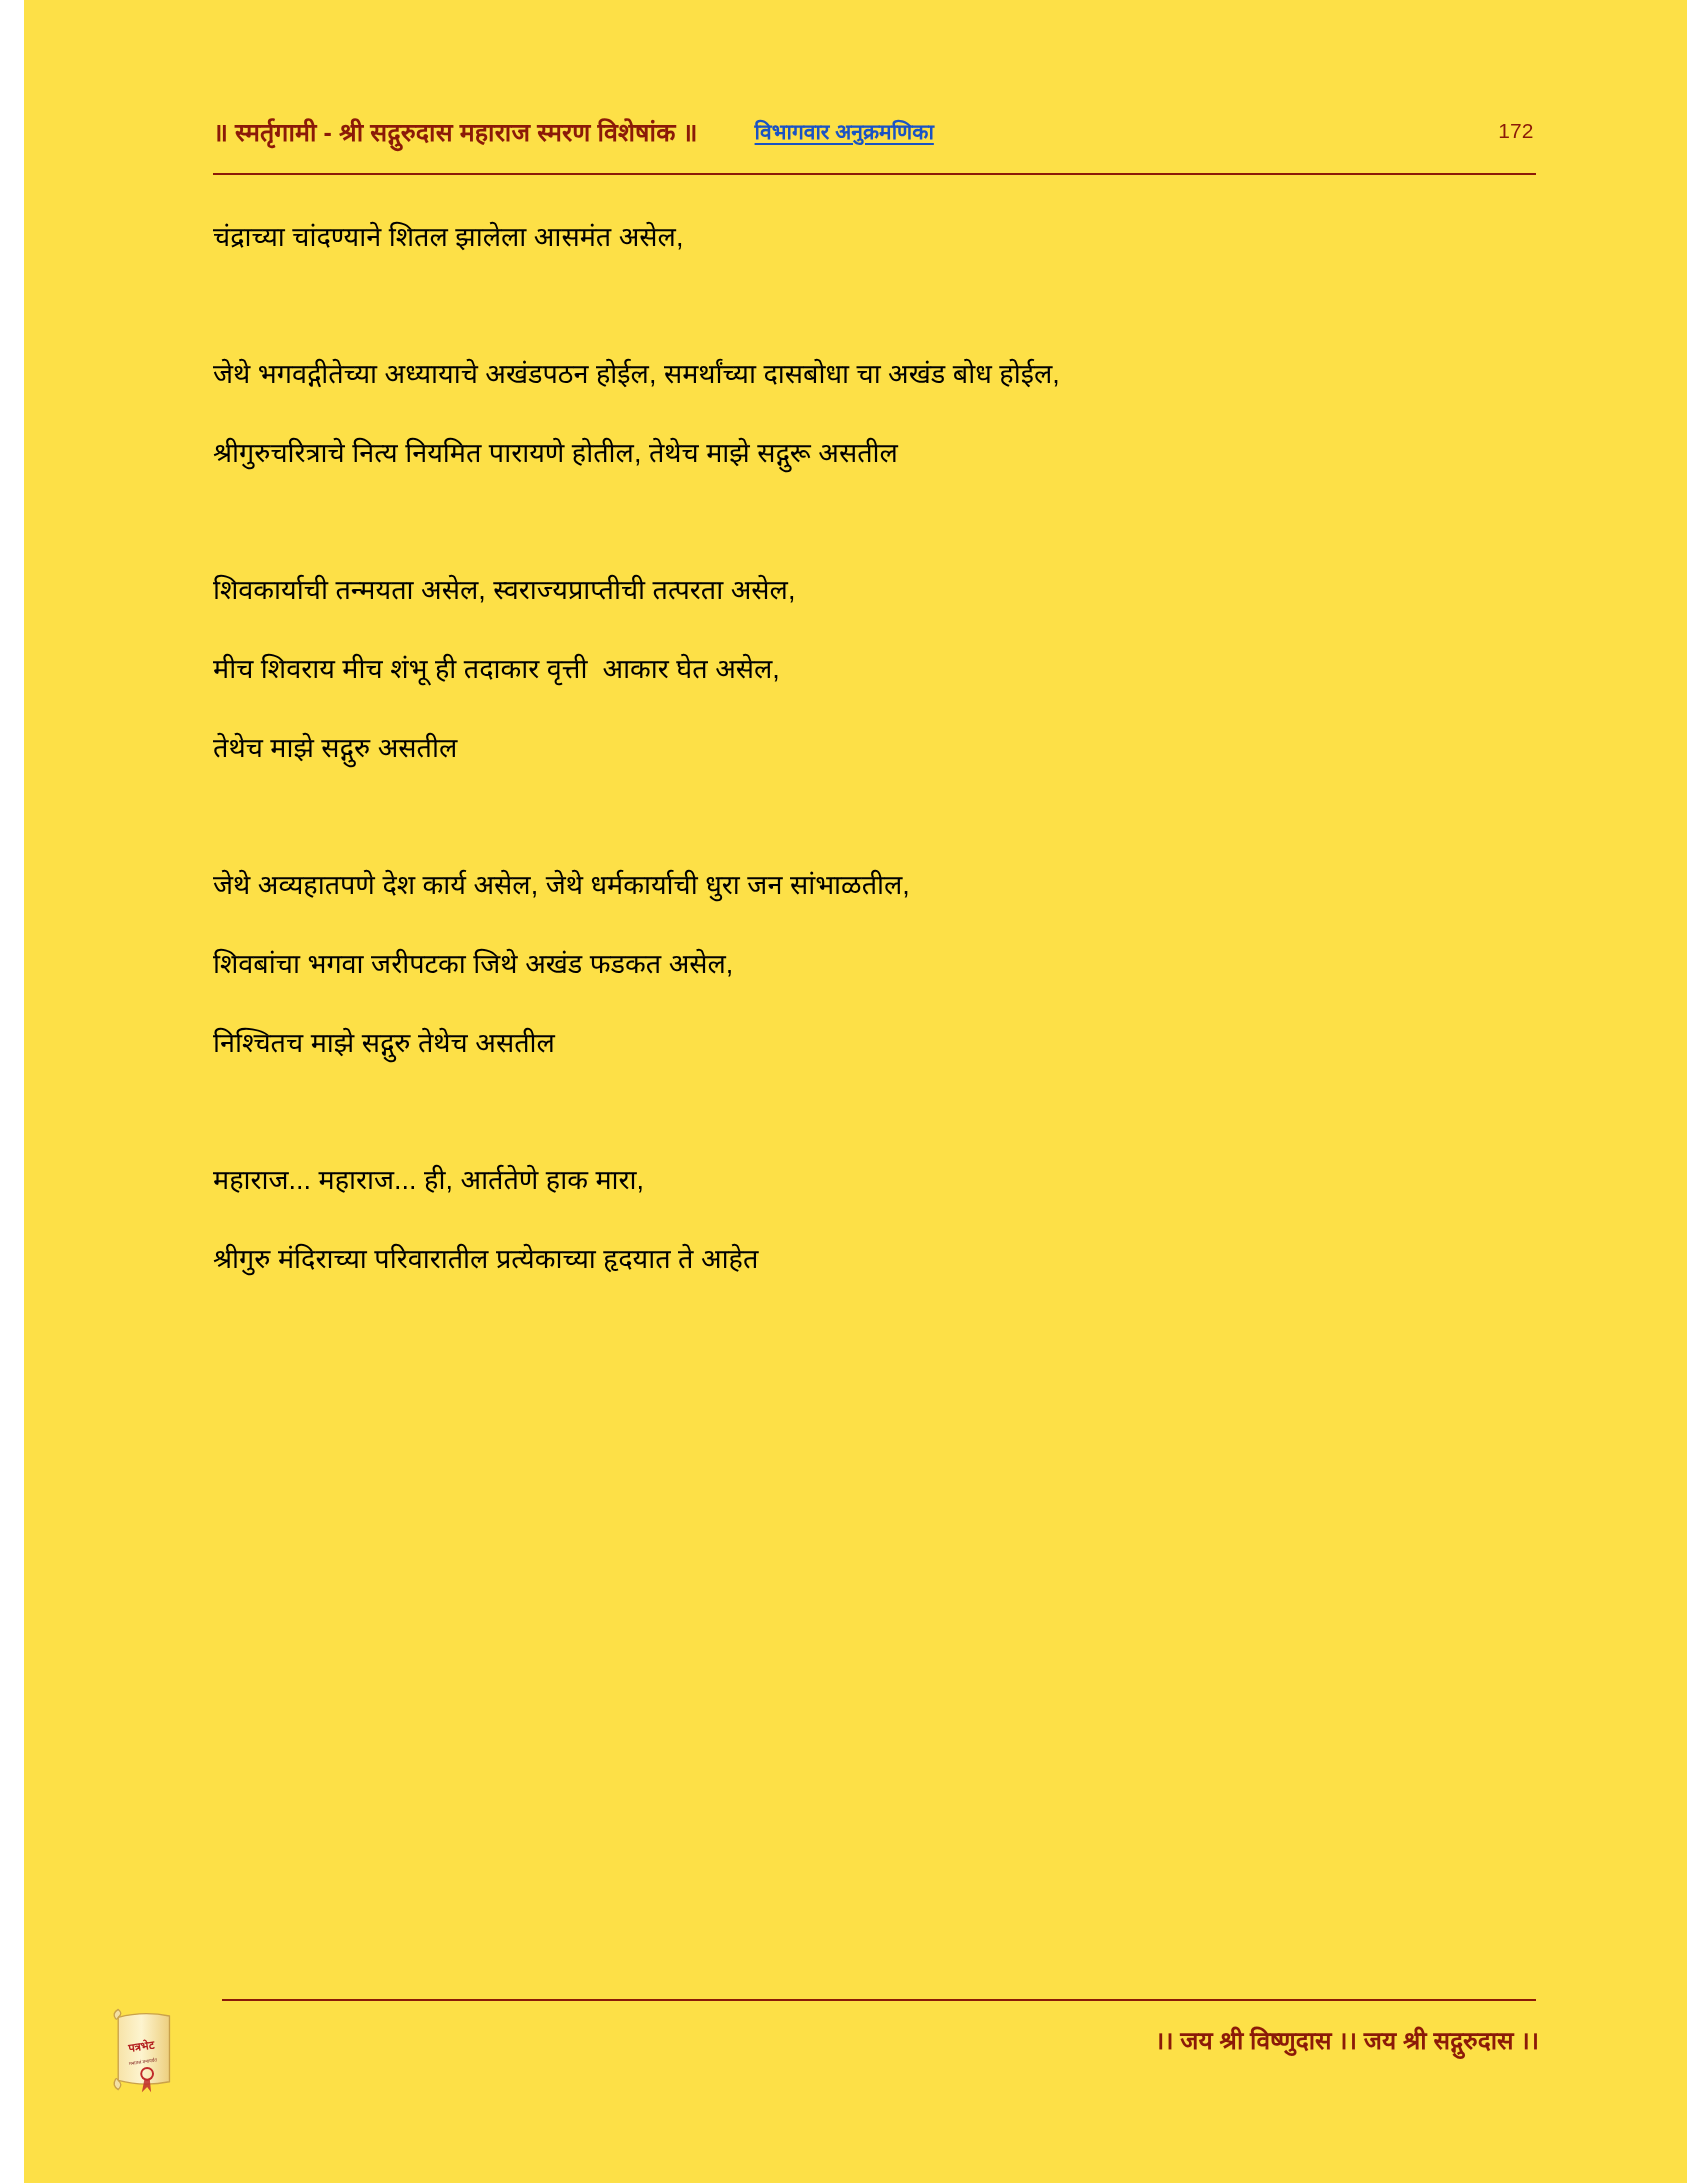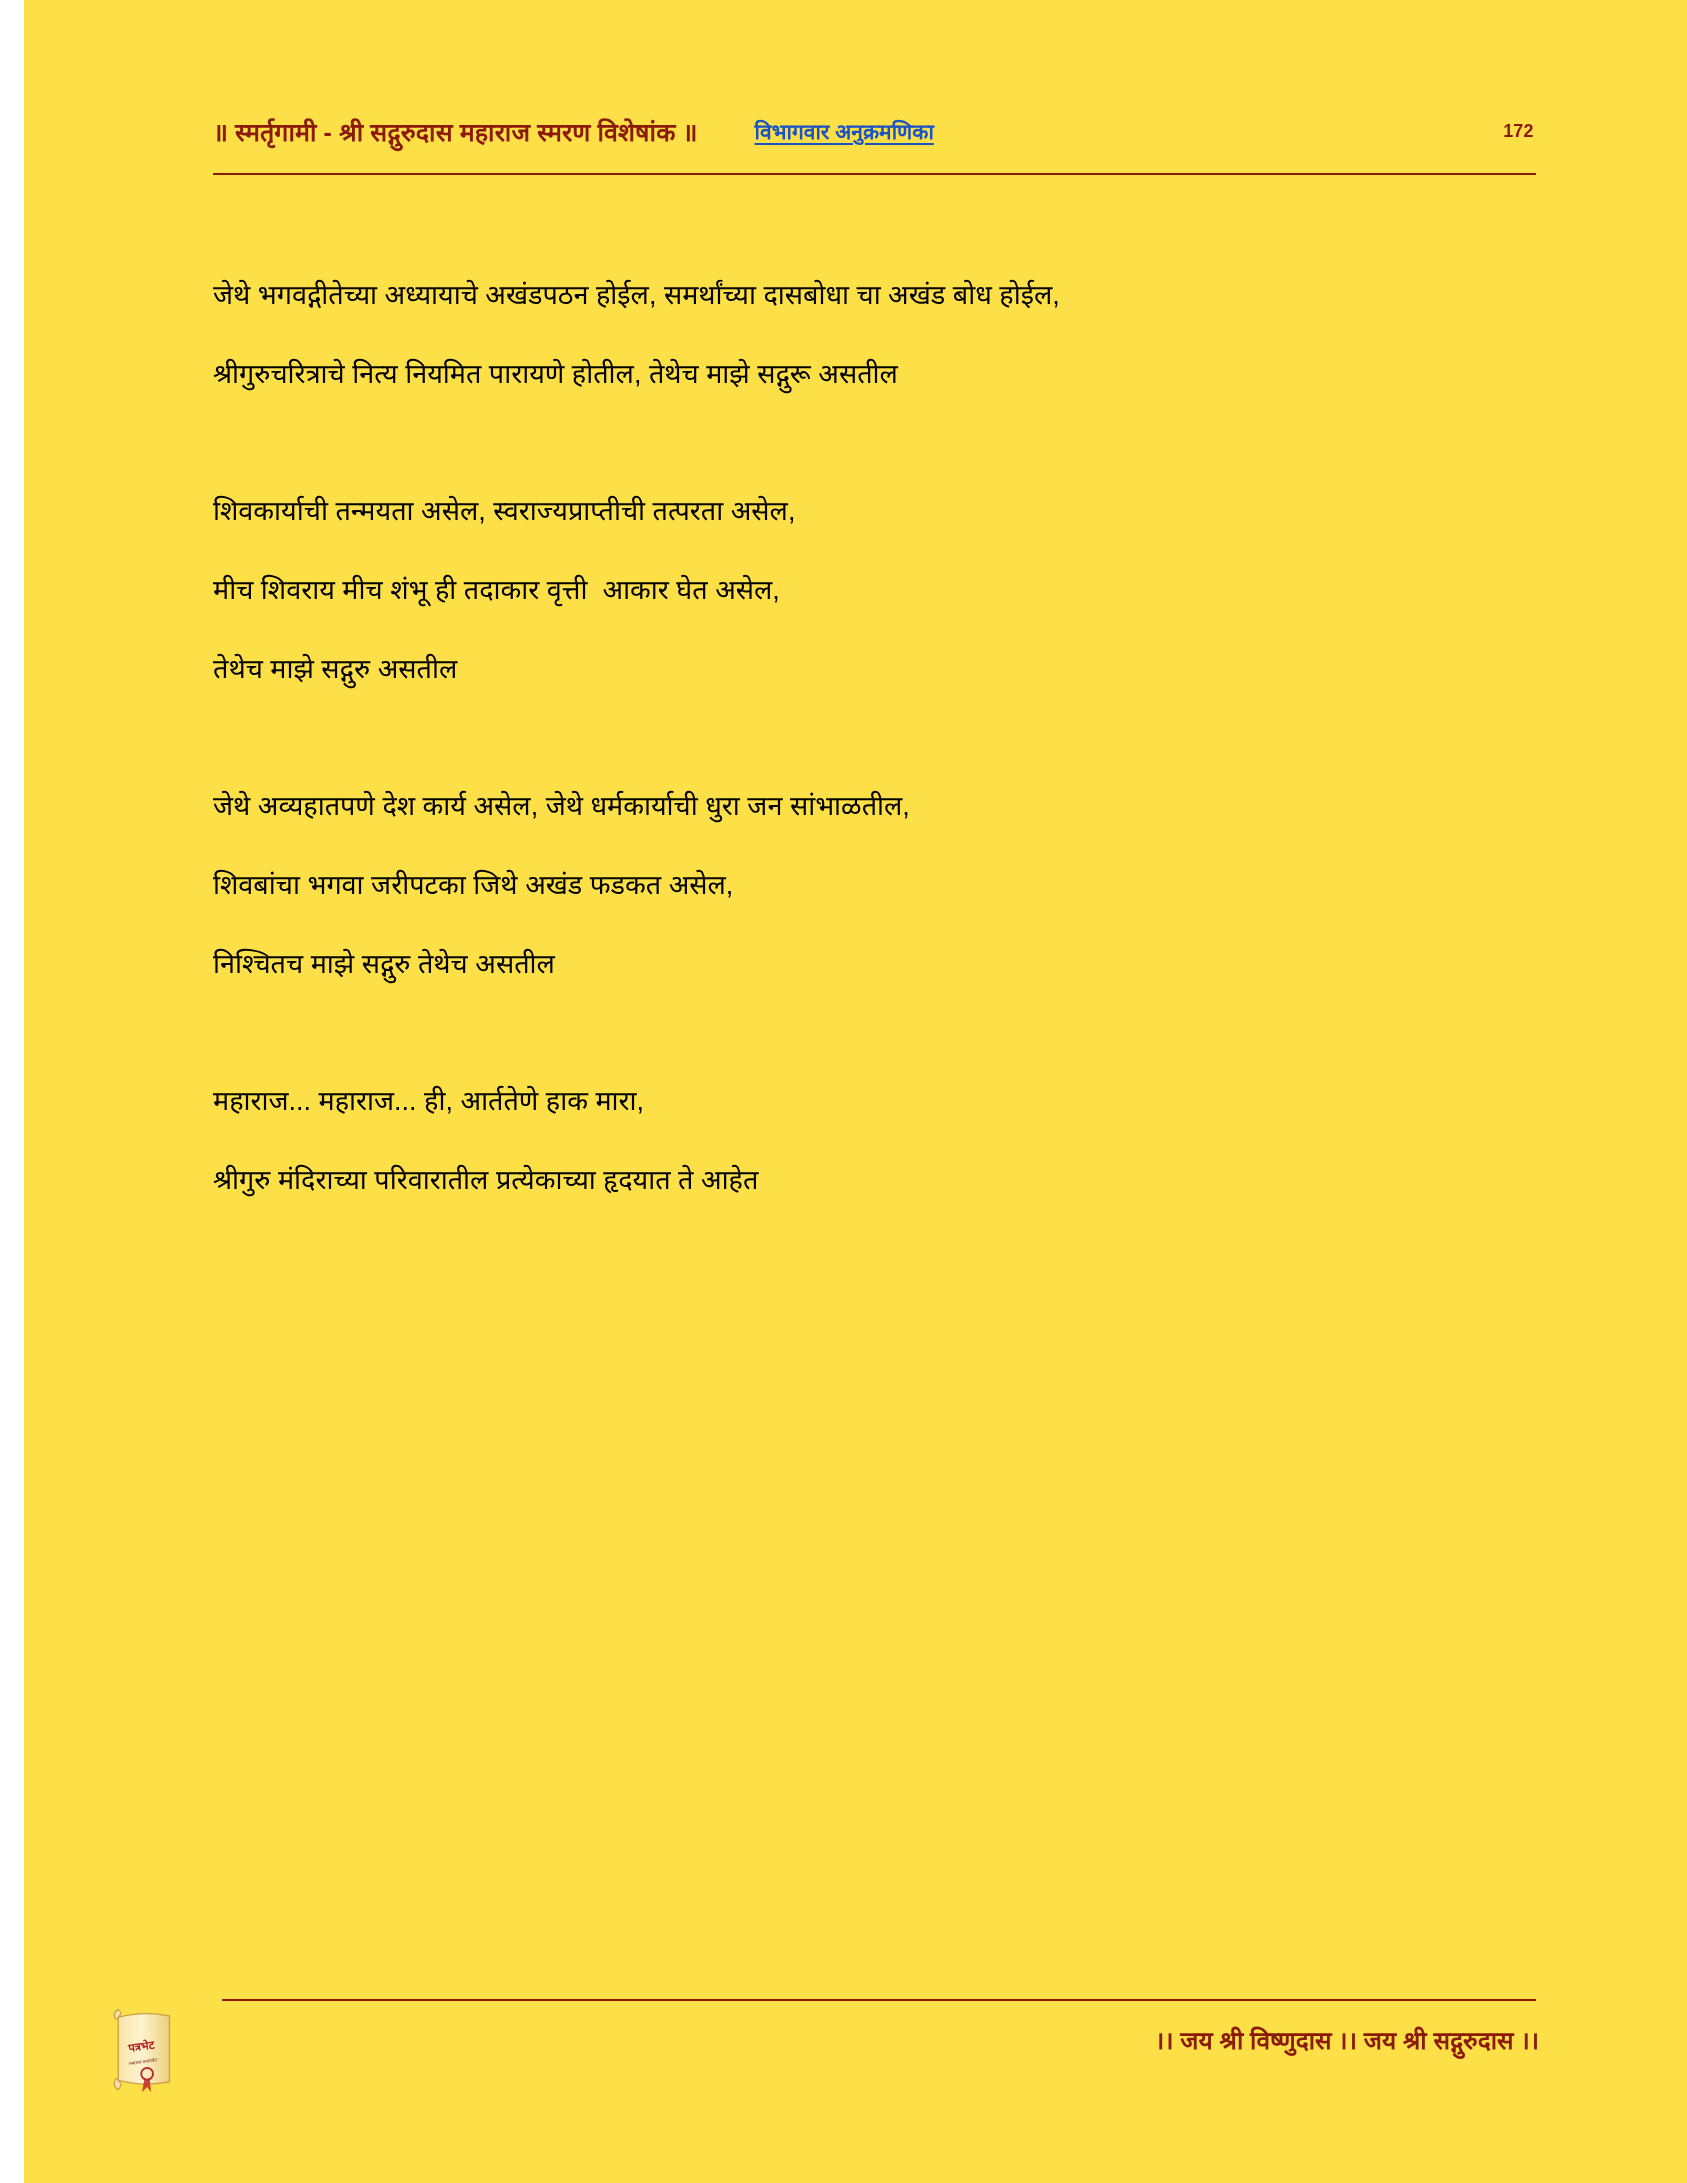--- a/index.html
+++ b/index.html
@@ -40,22 +40,22 @@
     font-size: 21px;
     font-weight: bold;
     text-decoration: underline;
     text-underline-offset: 4px;
     margin-left: 57px;
     white-space: nowrap;
     cursor: pointer;
   }
   .hdr-page {
     color: #8b1a08;
-    font-size: 18px;
-    font-weight: bold;
+    font-size: 21px;
+    font-weight: normal;
     margin-left: auto;
     margin-right: 2.6px;
   }
   .header-rule {
     position: absolute;
     left: 189px;
     right: 175px;
     top: 173px;
     height: 0;
     border-top: 2px solid #8b1a08;
@@ -117,20 +117,21 @@
   <div class="header">
     <span class="hdr-title">॥ स्मर्तृगामी - श्री सद्गुरुदास महाराज स्मरण विशेषांक ॥</span>
     <a class="hdr-link">विभागवार अनुक्रमणिका</a>
     <span class="hdr-page">172</span>
   </div>
   <div class="header-rule"></div>
 
   <div class="content">
 
     <div class="stanza">
+      <div class="line">चंद्राच्या चांदण्याने शितल झालेला आसमंत असेल,</div>
     </div>
 
     <div class="stanza">
       <div class="line">जेथे भगवद्गीतेच्या अध्यायाचे अखंडपठन होईल, समर्थांच्या दासबोधा चा अखंड बोध होईल,</div>
       <div class="line">श्रीगुरुचरित्राचे नित्य नियमित पारायणे होतील, तेथेच माझे सद्गुरू असतील</div>
     </div>
 
     <div class="stanza">
       <div class="line">शिवकार्याची तन्मयता असेल, स्वराज्यप्राप्तीची तत्परता असेल,</div>
       <div class="line">मीच शिवराय मीच शंभू ही तदाकार वृत्ती  आकार घेत असेल,</div>

